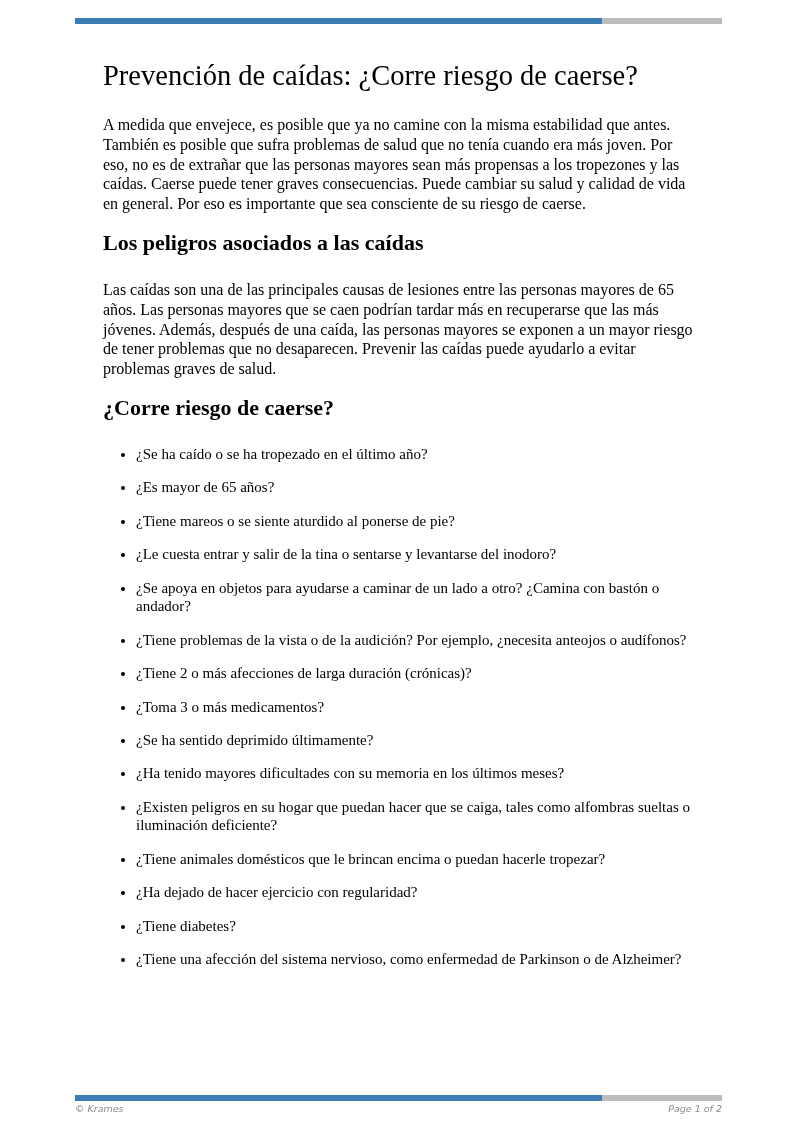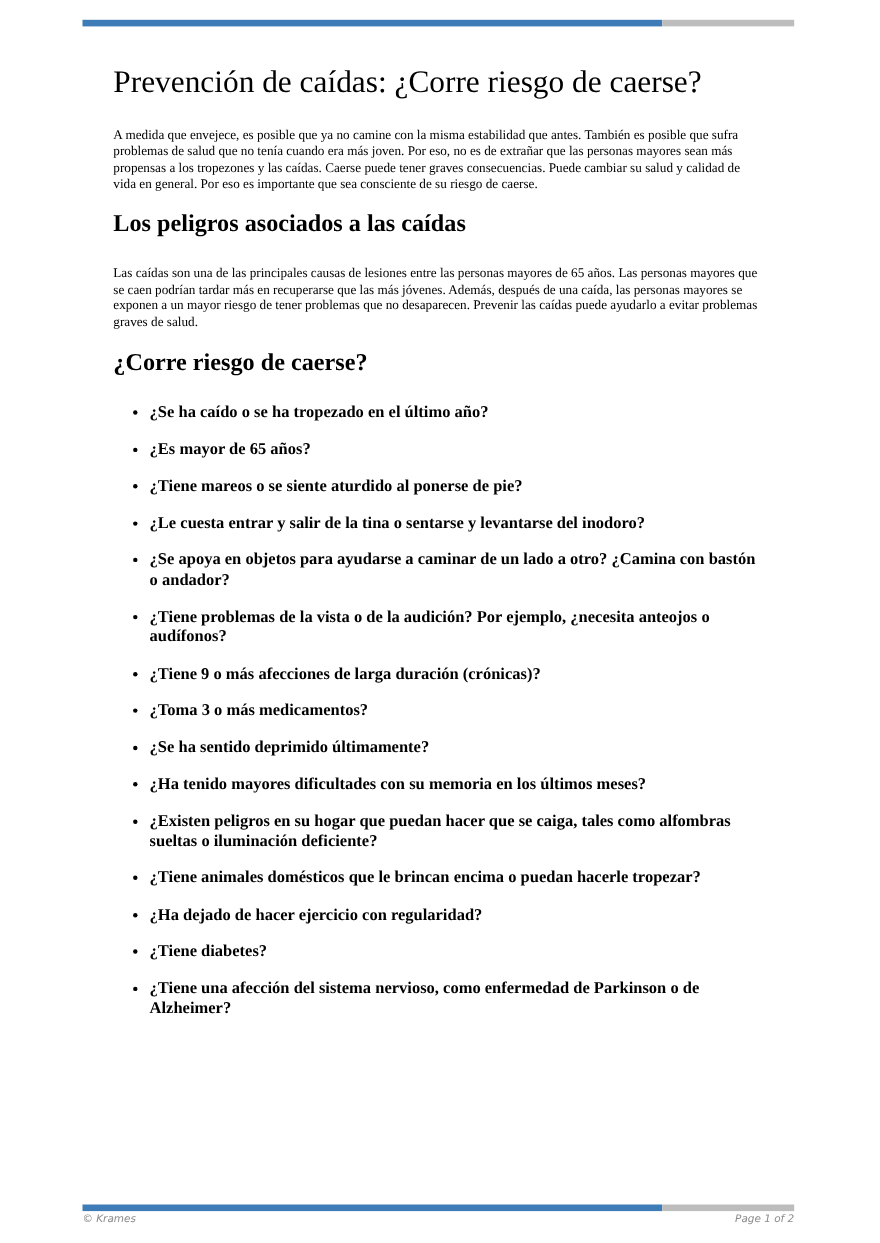--- a/index.html
+++ b/index.html
@@ -15,22 +15,22 @@
   }
   .rule{position:absolute;left:75px;width:647px;height:6px;display:flex;}
   .rule-top{top:18px;}
   .rule-bottom{top:1095px;}
   .rule-blue{width:81.4%;height:100%;background:var(--accent-blue);}
   .rule-gray{flex:1;height:100%;background:var(--accent-gray);}
 
   .content{position:absolute;left:103px;top:58px;width:592px;}
   h1{font-size:28.5px;line-height:1.24;font-weight:400;margin:0 0 22px 0;}
   h2{font-size:22px;line-height:1.25;font-weight:700;margin:15px 0 24px 0;}
-  p{font-size:12px;line-height:1.23;margin:0 0 15px 0;}
-  ul.questions{margin:19px 0 0 0;padding:0 0 0 33px;font-size:15px;line-height:1.23;font-weight:bold;}
+  p{font-size:16px;line-height:1.23;margin:0 0 15px 0;}
+  ul.questions{margin:19px 0 0 0;padding:0 0 0 33px;font-size:15px;line-height:1.23;}
   ul.questions li{margin:0 0 15px 0;}
 
   .footer-text{
     position:absolute;top:1103px;left:75px;width:647px;
     display:flex;justify-content:space-between;align-items:flex-end;
     font-family:"DejaVu Sans","Liberation Sans",sans-serif;
     font-style:italic;font-size:9.5px;color:var(--footer-gray);
   }
 </style>
 </head>
@@ -51,21 +51,21 @@
 
   <h2>¿Corre riesgo de caerse?</h2>
 
   <ul class="questions">
     <li>¿Se ha caído o se ha tropezado en el último año?</li>
     <li>¿Es mayor de 65 años?</li>
     <li>¿Tiene mareos o se siente aturdido al ponerse de pie?</li>
     <li>¿Le cuesta entrar y salir de la tina o sentarse y levantarse del inodoro?</li>
     <li>¿Se apoya en objetos para ayudarse a caminar de un lado a otro? ¿Camina con bastón o andador?</li>
     <li>¿Tiene problemas de la vista o de la audición? Por ejemplo, ¿necesita anteojos o audífonos?</li>
-    <li>¿Tiene 9 o más afecciones de larga duración (crónicas)?</li>
+    <li>¿Tiene 2 o más afecciones de larga duración (crónicas)?</li>
     <li>¿Toma 3 o más medicamentos?</li>
     <li>¿Se ha sentido deprimido últimamente?</li>
     <li>¿Ha tenido mayores dificultades con su memoria en los últimos meses?</li>
     <li>¿Existen peligros en su hogar que puedan hacer que se caiga, tales como alfombras sueltas o iluminación deficiente?</li>
     <li>¿Tiene animales domésticos que le brincan encima o puedan hacerle tropezar?</li>
     <li>¿Ha dejado de hacer ejercicio con regularidad?</li>
     <li>¿Tiene diabetes?</li>
     <li>¿Tiene una afección del sistema nervioso, como enfermedad de Parkinson o de Alzheimer?</li>
   </ul>
 </div>

